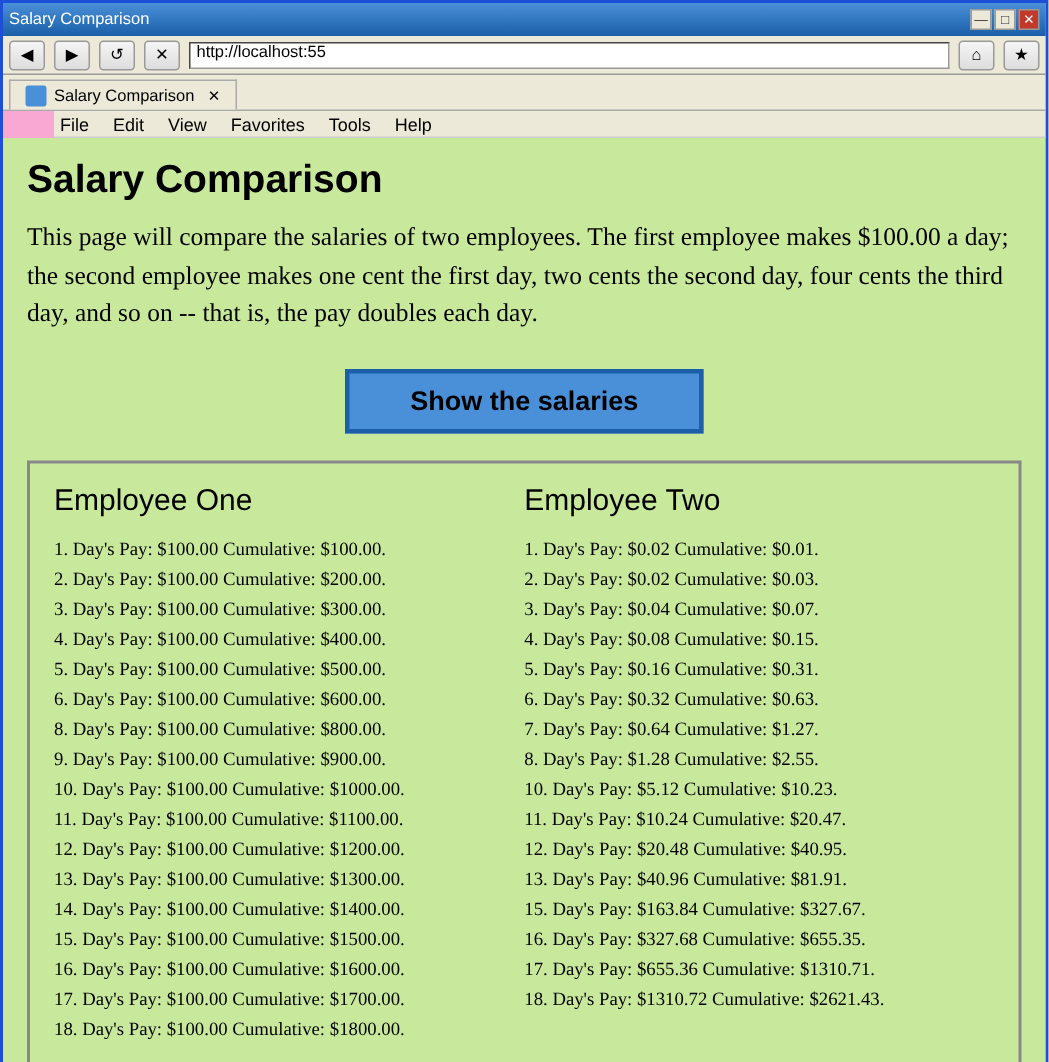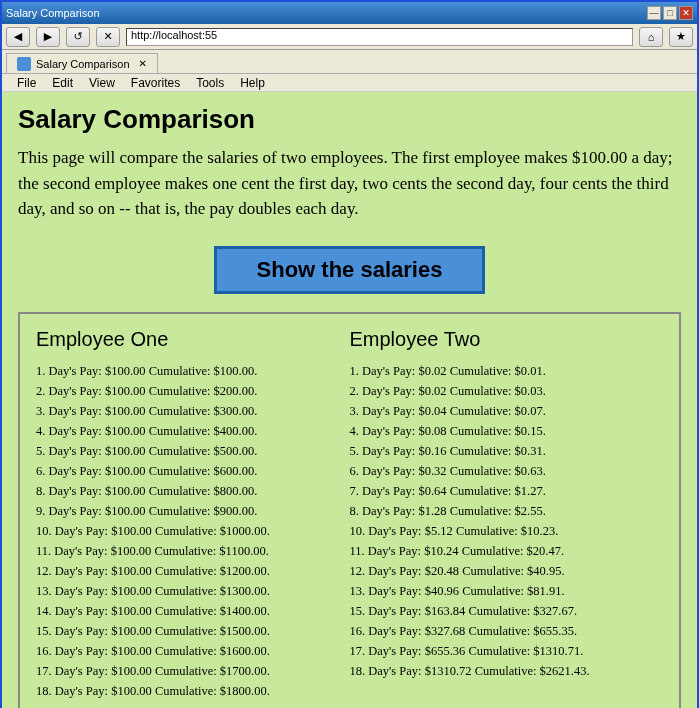--- a/index.html
+++ b/index.html
@@ -107,27 +107,28 @@
     .tab-icon {
       width: 14px;
       height: 14px;
       background: #4a90d9;
       border-radius: 2px;
     }
 
     .menu-bar {
       background: #ece9d8;
       border-bottom: 1px solid #ccc;
-      padding: 1px 11px;
+      padding: 1px 0;
       display: flex;
       gap: 8px;
       font-size: 12px;
       font-family: Arial, sans-serif;
       height: 18px;
       align-items: center;
+      margin-left: 34px;
     }
 
     .menu-item {
       cursor: pointer;
       padding: 1px 4px;
     }
 
     
     .page-content {
       background: #c8e89c;
@@ -153,21 +154,21 @@
 
     .show-btn-container {
       text-align: center;
       margin-bottom: 18px;
     }
 
     .show-btn {
       background: #4a90d9;
       border: 3px solid #1a5fa8;
       color: black;
-      font-size: 22px;
+      font-size: 18px;
       font-weight: bold;
       font-family: Arial, sans-serif;
       padding: 8px 40px;
       cursor: pointer;
     }
 
     .salary-table-container {
       border: 2px solid #888;
       background: #c8e89c;
       padding: 14px 16px;

